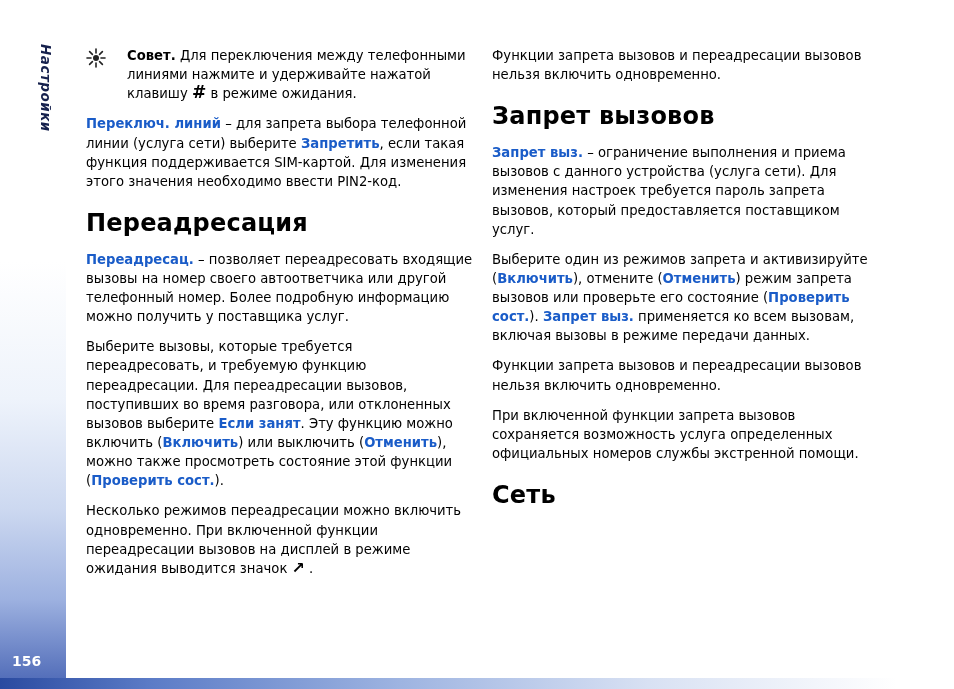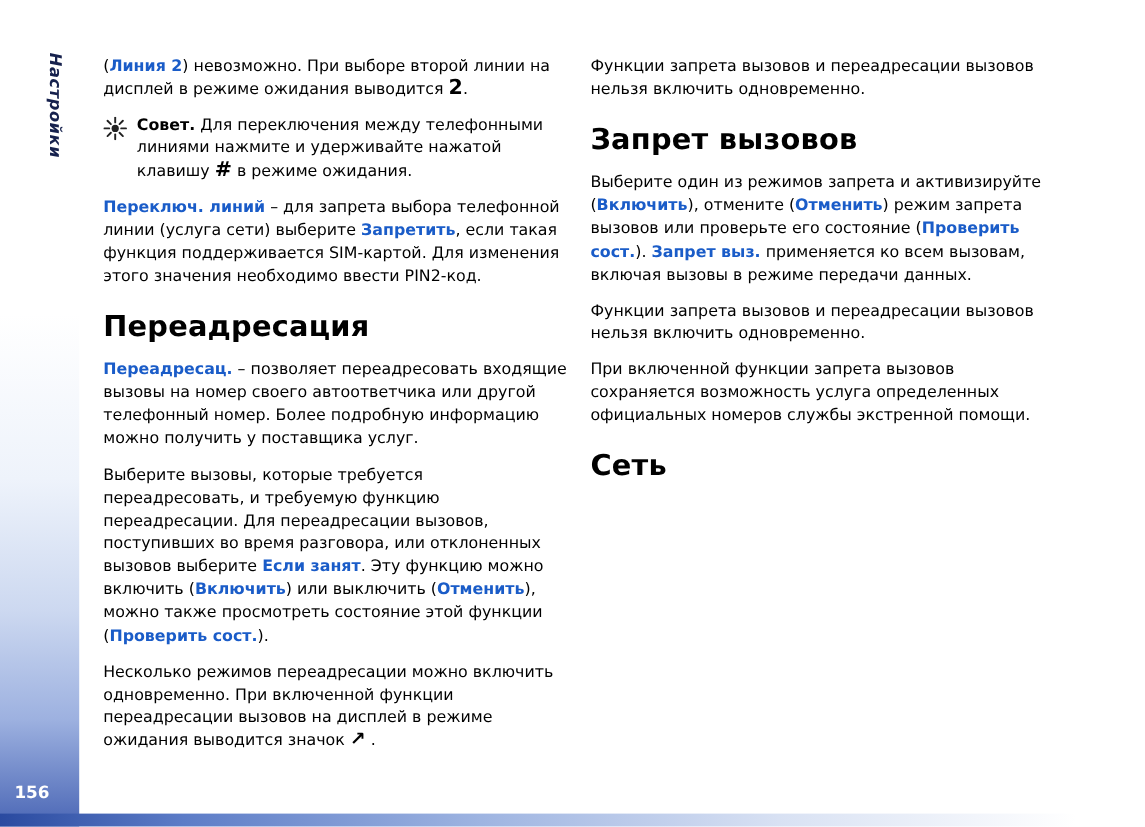--- a/index.html
+++ b/index.html
@@ -34,41 +34,40 @@
   }
 
   .col { position: absolute; top: 46px; font-size: 13.2px; line-height: 1.45; color: #000; }
   .col-left  { left: 86px;  width: 388px; }
   .col-right { left: 492px; width: 392px; }
 
   p { margin: 0 0 11px 0; }
   h2 { font-size: 24px; font-weight: 700; margin: 15px 0 9px 0; letter-spacing: 0.2px; color: #000; }
   .col > h2:first-child { margin-top: 0; }
 
-  .tip { display: flex; gap: 8px; margin: 0 0 11px 0; }
+  .tip { display: flex; gap: 21px; margin: 0 0 11px 0; }
   .tip-icon { flex: 0 0 20px; padding-top: 2px; }
   .tip p { margin: 0; }
 
   .seg-link  { color: var(--link, #1a5cc8); font-weight: 700; }
   .seg-bold  { font-weight: 700; }
   .seg-glyph { font-weight: 700; font-size: 1.3em; line-height: 1; }
   .seg-icon  { font-weight: 700; font-size: 1.2em; line-height: 1; }
 </style>
 </head>
 <body>
 
 <div class="page">
 
   <aside class="sidebar">
     <div class="chapter-label">Настройки</div>
     <div class="page-number">156</div>
   </aside>
 
   <section class="col col-left">
-    <p>(<span class="seg-link">Линия 2</span>) невозможно. При выборе второй линии на дисплей в режиме ожидания выводится <span class="seg-glyph">2</span>.</p>
 
     <div class="tip">
       <span class="tip-icon">
         <svg width="20" height="20" viewBox="0 0 20 20" aria-hidden="true">
           <g stroke="#222" stroke-width="1.6" stroke-linecap="round">
             <line x1="10" y1="1" x2="10" y2="5"></line>
             <line x1="10" y1="15" x2="10" y2="19"></line>
             <line x1="1" y1="10" x2="5" y2="10"></line>
             <line x1="15" y1="10" x2="19" y2="10"></line>
             <line x1="3.6" y1="3.6" x2="6.4" y2="6.4"></line>
@@ -89,20 +88,21 @@
     <p><span class="seg-link">Переадресац.</span> – позволяет переадресовать входящие вызовы на номер своего автоответчика или другой телефонный номер. Более подробную информацию можно получить у поставщика услуг.</p>
     <p>Выберите вызовы, которые требуется переадресовать, и требуемую функцию переадресации. Для переадресации вызовов, поступивших во время разговора, или отклоненных вызовов выберите <span class="seg-link">Если занят</span>. Эту функцию можно включить (<span class="seg-link">Включить</span>) или выключить (<span class="seg-link">Отменить</span>), можно также просмотреть состояние этой функции (<span class="seg-link">Проверить сост.</span>).</p>
     <p>Несколько режимов переадресации можно включить одновременно. При включенной функции переадресации вызовов на дисплей в режиме ожидания выводится значок <span class="seg-icon">↗</span> .</p>
   </section>
 
   <section class="col col-right">
     <p>Функции запрета вызовов и переадресации вызовов нельзя включить одновременно.</p>
 
     <h2>Запрет вызовов</h2>
 
+    <p><span class="seg-link">Запрет выз.</span> – ограничение выполнения и приема вызовов с данного устройства (услуга сети). Для изменения настроек требуется пароль запрета вызовов, который предоставляется поставщиком услуг.</p>
     <p>Выберите один из режимов запрета и активизируйте (<span class="seg-link">Включить</span>), отмените (<span class="seg-link">Отменить</span>) режим запрета вызовов или проверьте его состояние (<span class="seg-link">Проверить сост.</span>). <span class="seg-link">Запрет выз.</span> применяется ко всем вызовам, включая вызовы в режиме передачи данных.</p>
     <p>Функции запрета вызовов и переадресации вызовов нельзя включить одновременно.</p>
     <p>При включенной функции запрета вызовов сохраняется возможность услуга определенных официальных номеров службы экстренной помощи.</p>
 
     <h2>Сеть</h2>
 
   </section>
 
   <div class="bottom-bar"></div>
 

